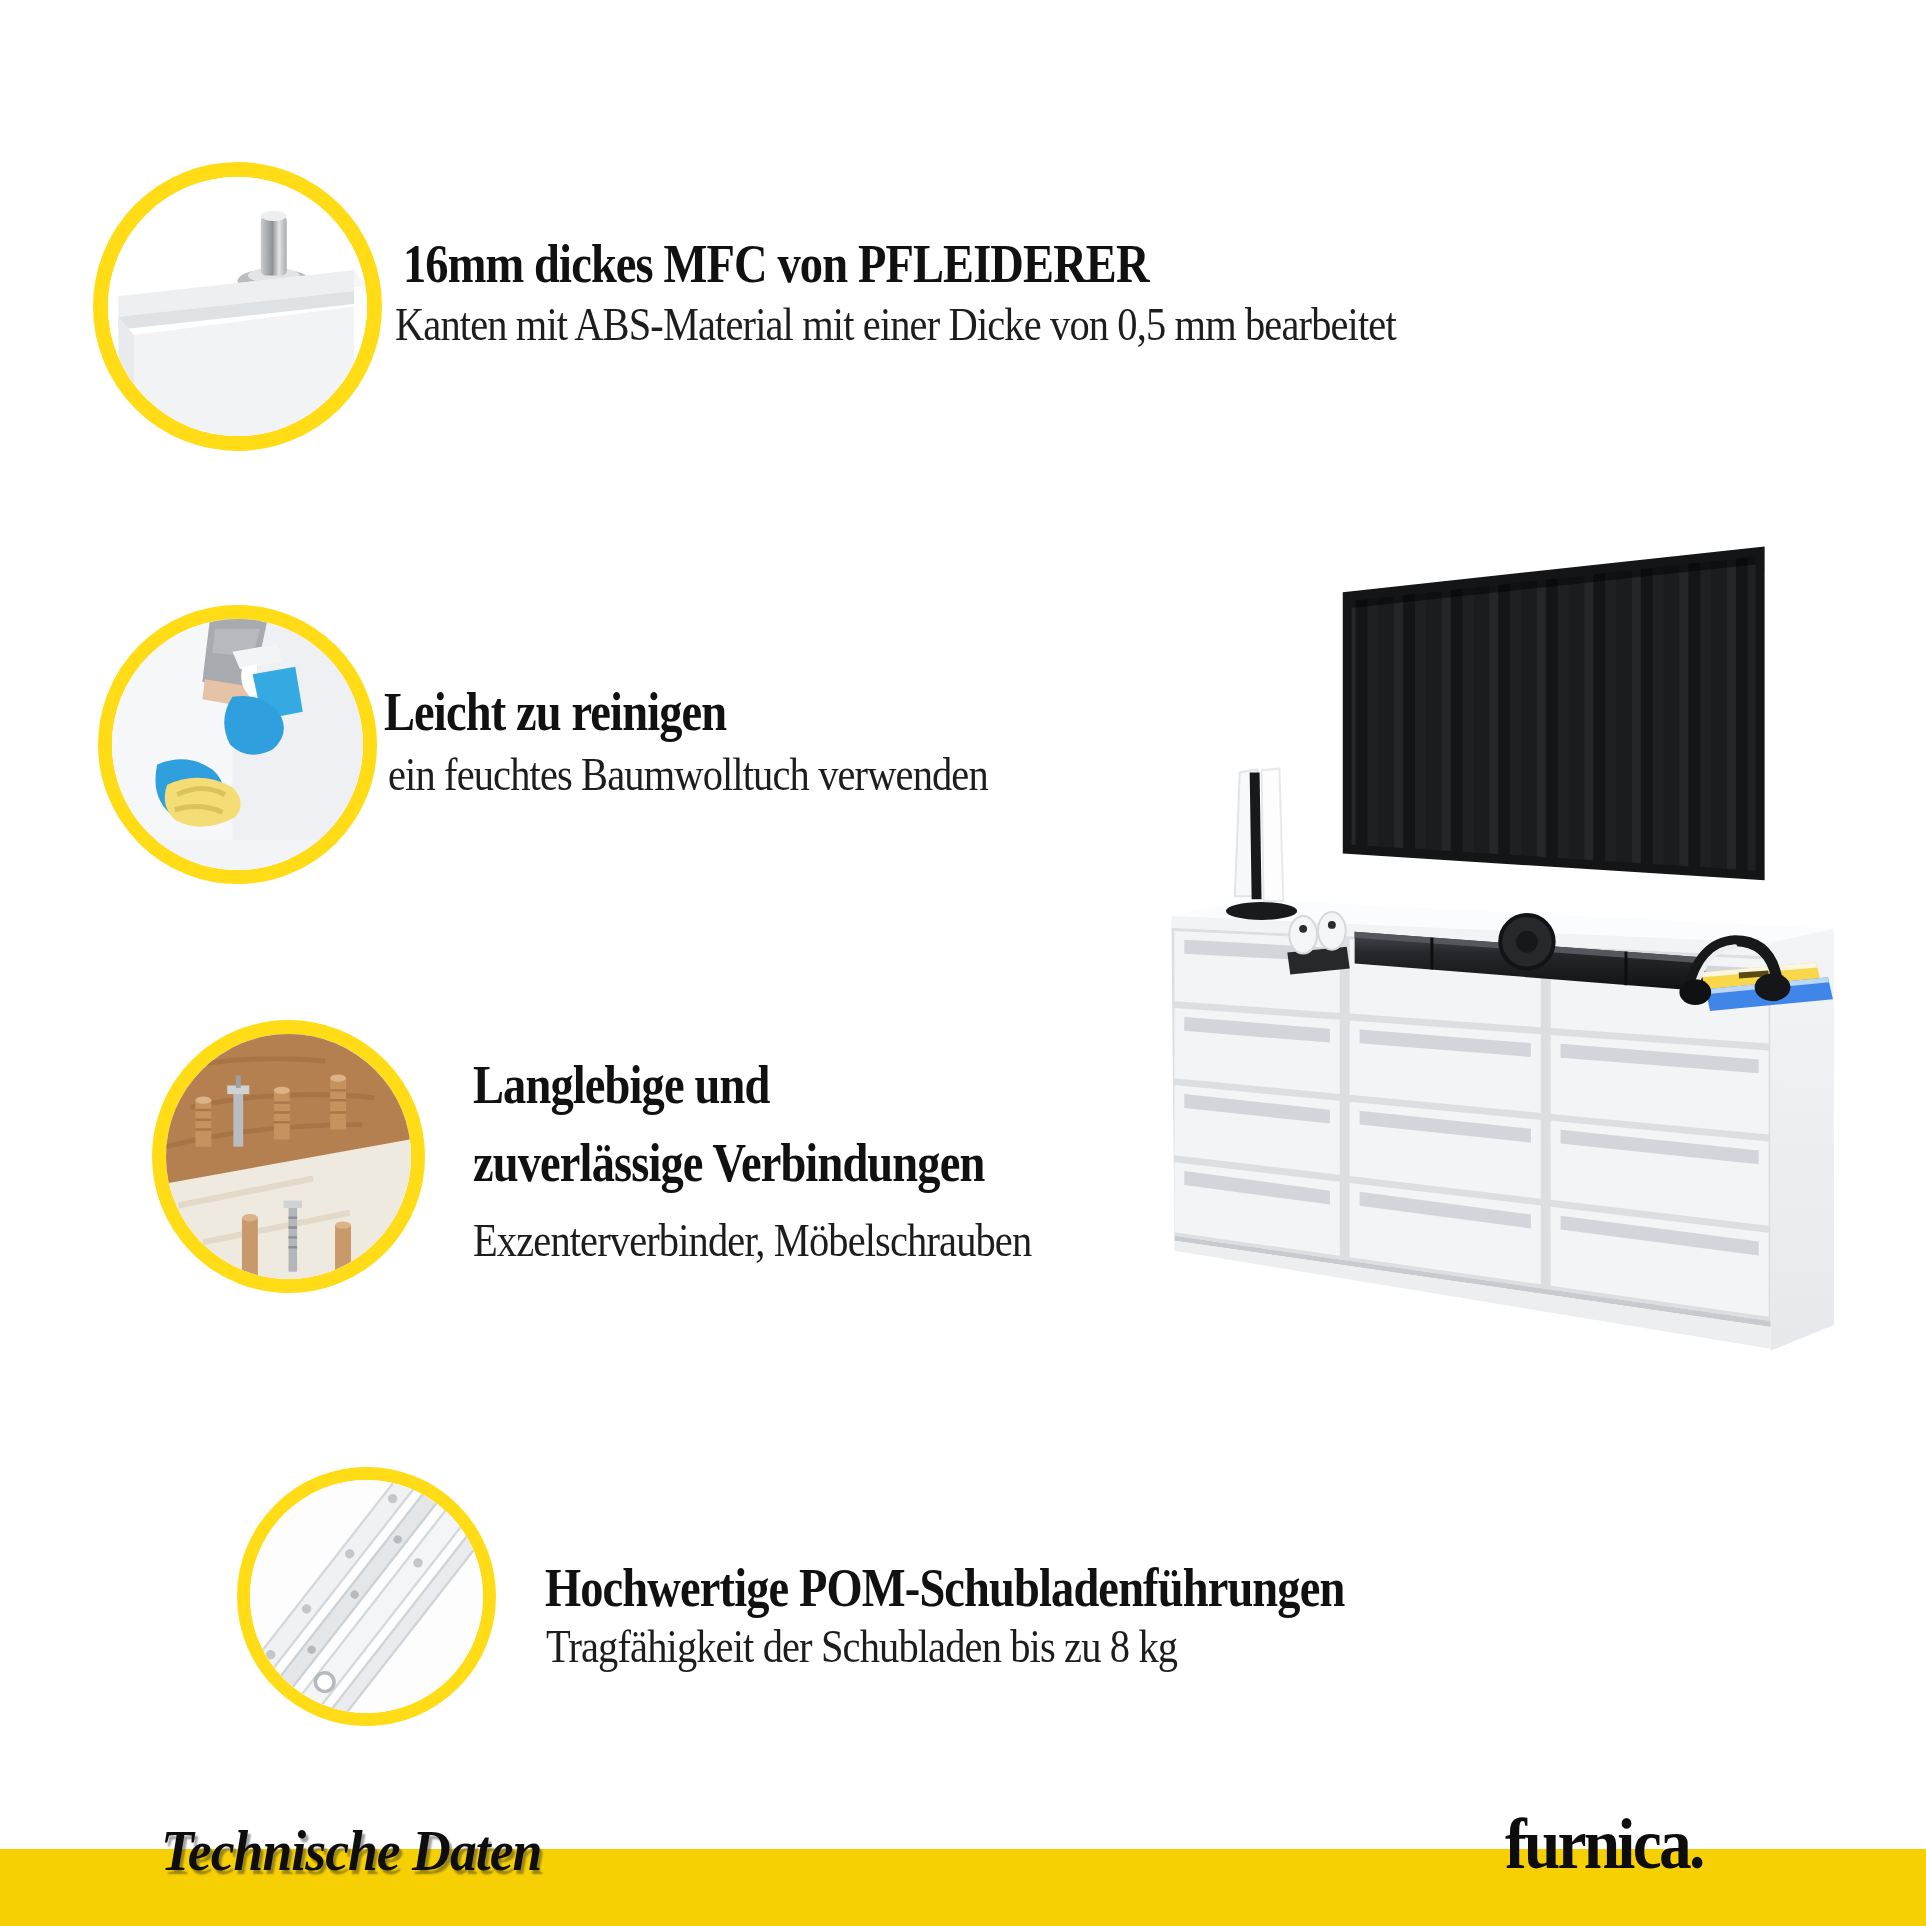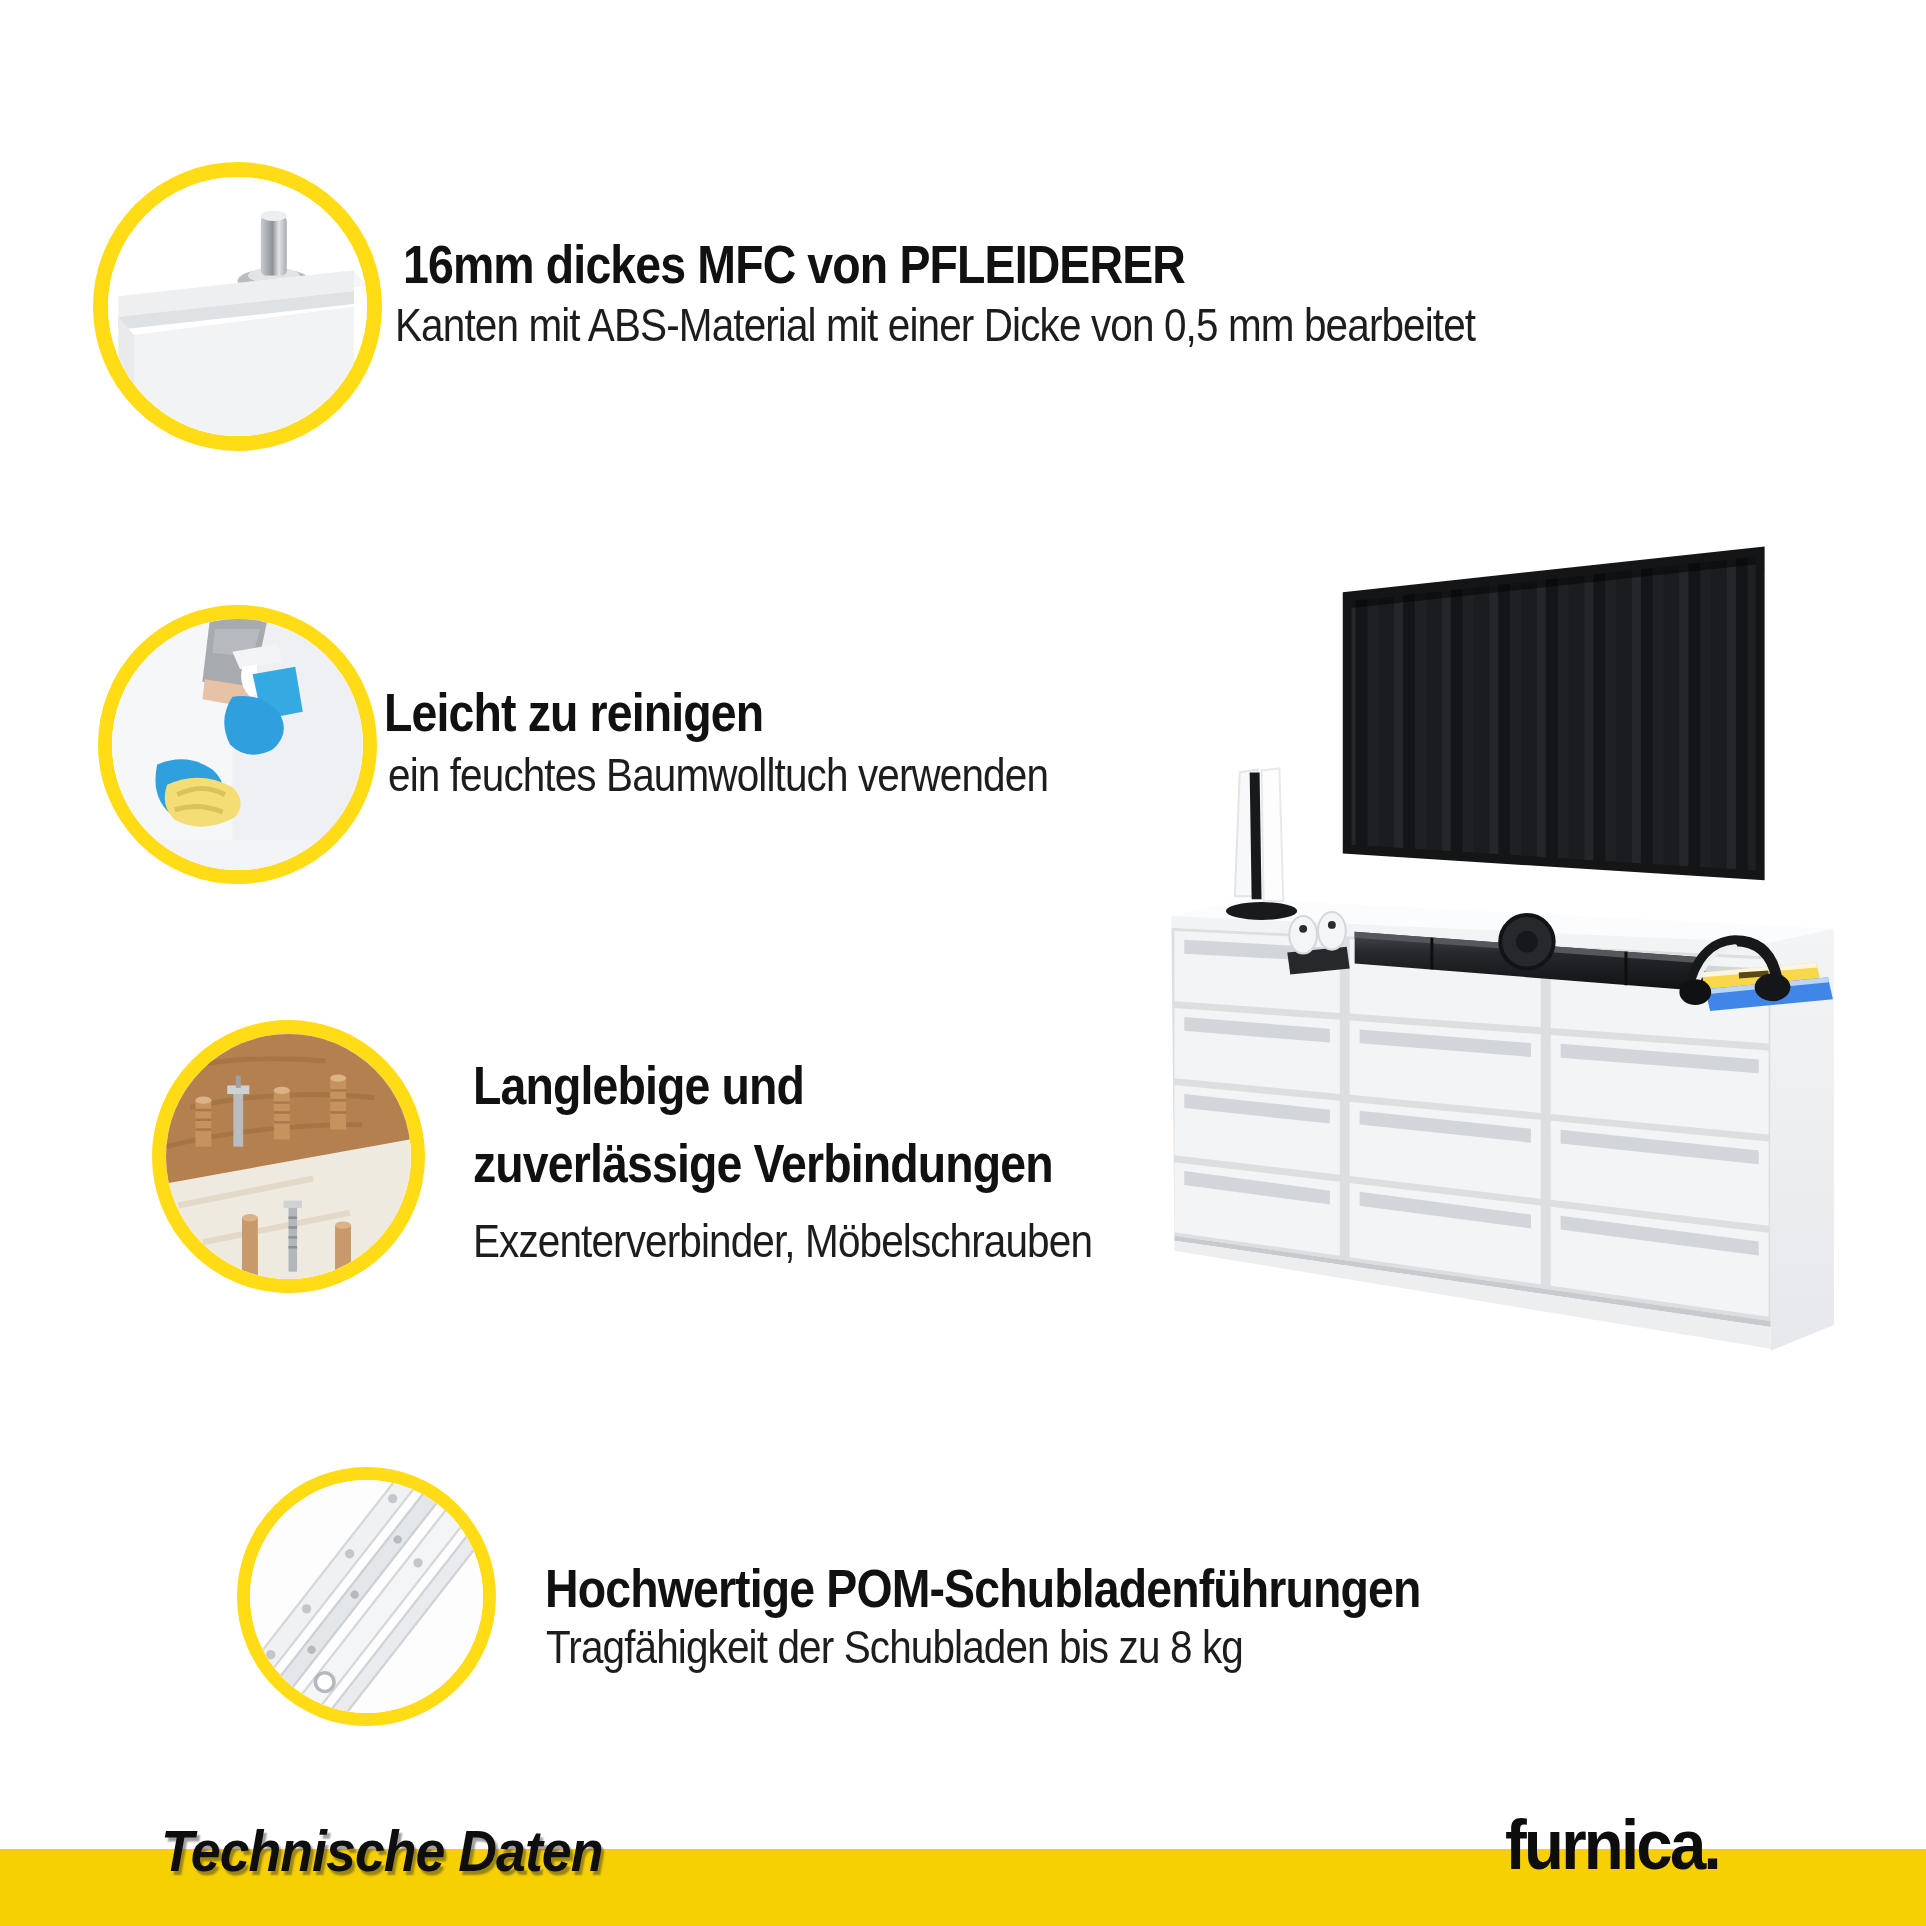--- a/index.html
+++ b/index.html
@@ -1,18 +1,18 @@
 <!DOCTYPE html>
 <html><head>
 <meta charset="utf-8">
 <style>
   html,body { margin:0; padding:0; background:#ffffff; }
   .canvas {
     position:relative; width:1927px; height:1927px; background:#ffffff;
-    overflow:hidden; font-family:Liberation Sans, sans-serif; color:#141414;
+    overflow:hidden; font-family:Liberation Serif, serif; color:#141414;
   }
 
   
   .feature-circle {
     position:absolute; border-radius:50%; box-sizing:border-box;
     border:15px solid #FFDC15; overflow:hidden; background:#fff;
   }
   .feature-circle svg { width:100%; height:100%; display:block; }
 
   

